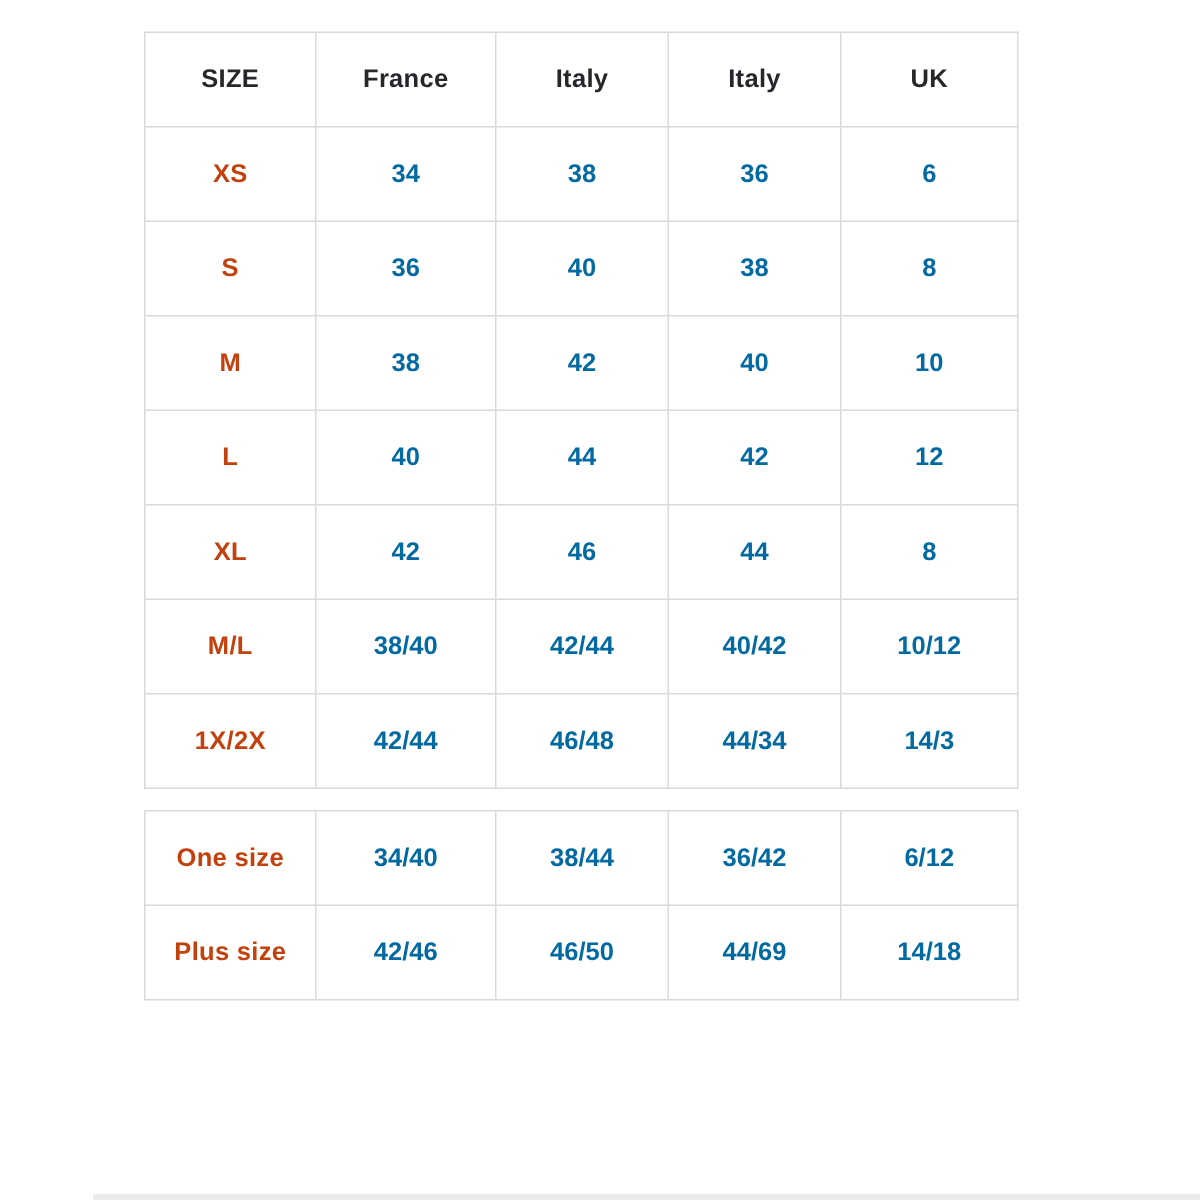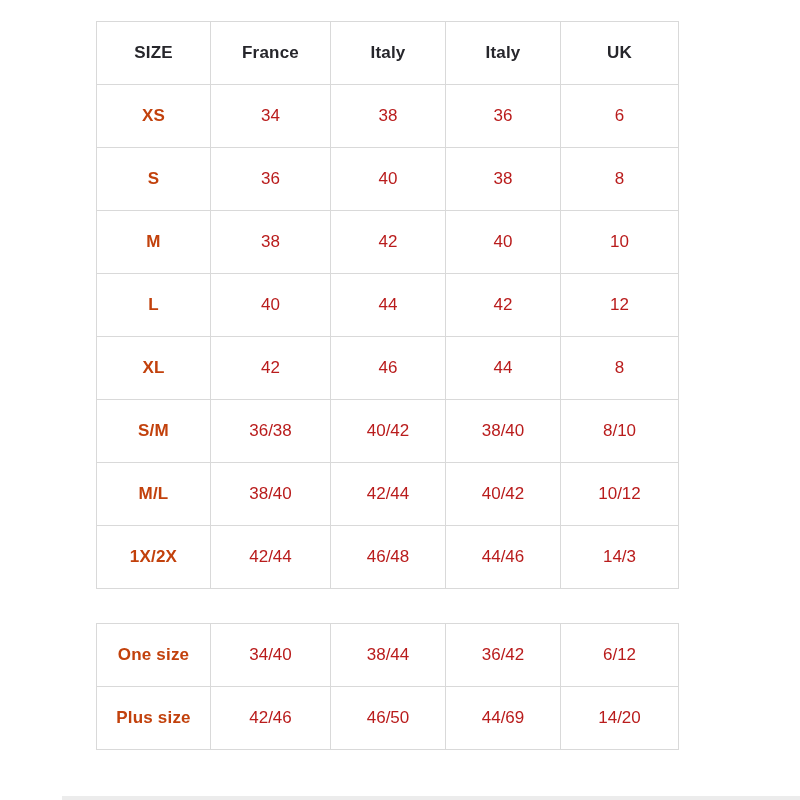--- a/index.html
+++ b/index.html
@@ -42,25 +42,25 @@
     font-weight: 700;
     color: #26262b;
     letter-spacing: 0.2px;
   }
   table.chart tbody th {
     font-weight: 700;
     color: #c2410c;
     letter-spacing: 0.2px;
   }
   table.chart td {
-    font-weight: 400;
-    color: #b91c1c;
+    font-weight: 700;
+    color: #0369a1;
   }
   table.special {
-    margin-top: 34px;
+    margin-top: 14px;
   }
   .bottom-bar {
     position: absolute;
     left: 62px;
     right: 0;
     top: 796px;
     height: 4px;
     background: #ececec;
   }
 </style>
@@ -117,38 +117,31 @@
             <td>12</td>
           </tr>
           <tr>
             <th scope="row">XL</th>
             <td>42</td>
             <td>46</td>
             <td>44</td>
             <td>8</td>
           </tr>
           <tr>
-            <th scope="row">S/M</th>
-            <td>36/38</td>
-            <td>40/42</td>
-            <td>38/40</td>
-            <td>8/10</td>
-          </tr>
-          <tr>
             <th scope="row">M/L</th>
             <td>38/40</td>
             <td>42/44</td>
             <td>40/42</td>
             <td>10/12</td>
           </tr>
           <tr>
             <th scope="row">1X/2X</th>
             <td>42/44</td>
             <td>46/48</td>
-            <td>44/46</td>
+            <td>44/34</td>
             <td>14/3</td>
           </tr>
         </tbody>
     </table>
 
     <table class="chart special">
       <colgroup>
         <col style="width:114px">
         <col style="width:120px">
         <col style="width:115px">
@@ -161,21 +154,21 @@
             <td>34/40</td>
             <td>38/44</td>
             <td>36/42</td>
             <td>6/12</td>
           </tr>
           <tr>
             <th scope="row">Plus size</th>
             <td>42/46</td>
             <td>46/50</td>
             <td>44/69</td>
-            <td>14/20</td>
+            <td>14/18</td>
           </tr>
         </tbody>
     </table>
 
   </div>
 
   <div class="bottom-bar"></div>
 </div>
 
 </body></html>

